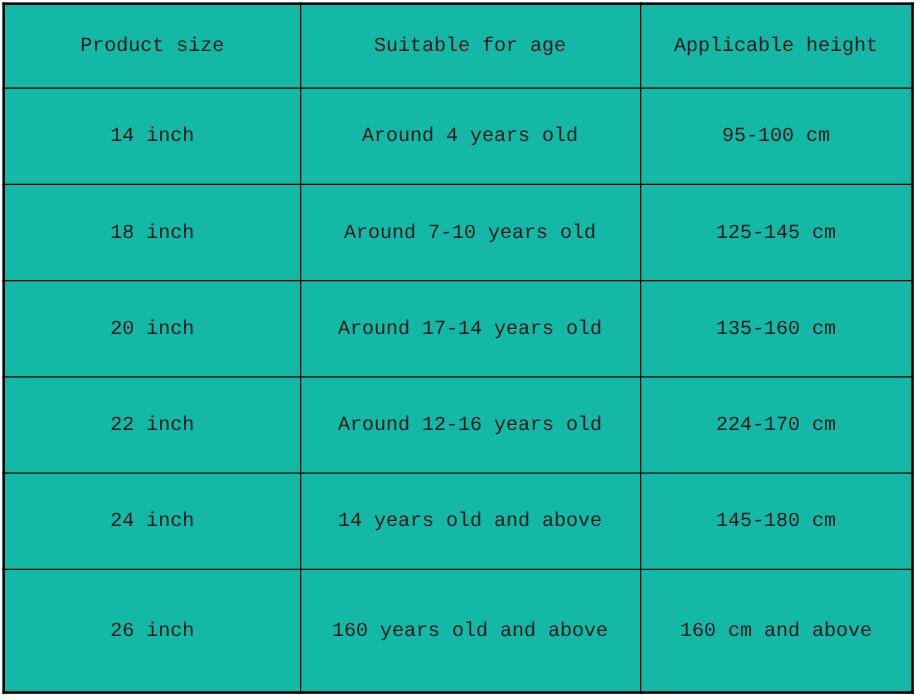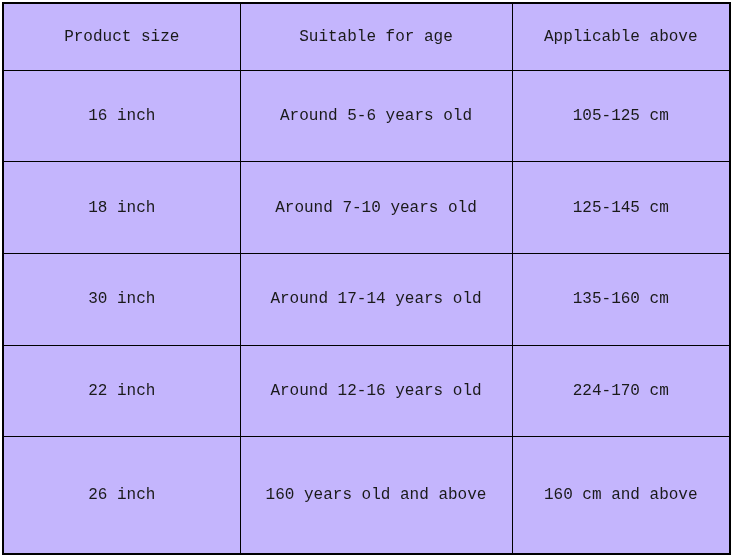--- a/index.html
+++ b/index.html
@@ -18,21 +18,21 @@
     position: absolute;
     left: 2px;
     top: 2px;
     width: 727px;
     height: 553px;
     border-collapse: collapse;
     table-layout: fixed;
     font-family: "Liberation Mono", "DejaVu Sans Mono", monospace;
     font-size: 16px;
     color: #1a1a1a;
-    background: #c4b5fd;
+    background: #14b8a6;
     border: 2px solid #000000;
   }
   table.size-chart th,
   table.size-chart td {
     border: 1.5px solid #000000;
     text-align: center;
     vertical-align: middle;
     font-weight: normal;
     padding: 0 4px;
     overflow: hidden;
@@ -52,43 +52,48 @@
   <table class="size-chart">
     <colgroup>
       <col class="c1">
         <col class="c2">
         <col class="c3">
     </colgroup>
     <thead>
       <tr>
         <th>Product size</th>
         <th>Suitable for age</th>
-        <th>Applicable above</th>
+        <th>Applicable height</th>
       </tr>
     </thead>
     <tbody>
       <tr>
-        <td>16 inch</td>
-        <td>Around 5-6 years old</td>
-        <td>105-125 cm</td>
+        <td>14 inch</td>
+        <td>Around 4 years old</td>
+        <td>95-100 cm</td>
       </tr>
       <tr>
         <td>18 inch</td>
         <td>Around 7-10 years old</td>
         <td>125-145 cm</td>
       </tr>
       <tr>
-        <td>30 inch</td>
+        <td>20 inch</td>
         <td>Around 17-14 years old</td>
         <td>135-160 cm</td>
       </tr>
       <tr>
         <td>22 inch</td>
         <td>Around 12-16 years old</td>
         <td>224-170 cm</td>
+      </tr>
+      <tr>
+        <td>24 inch</td>
+        <td>14 years old and above</td>
+        <td>145-180 cm</td>
       </tr>
       <tr class="tall">
         <td>26 inch</td>
         <td>160 years old and above</td>
         <td>160 cm and above</td>
       </tr>
     </tbody>
   </table>
 </div>
 

